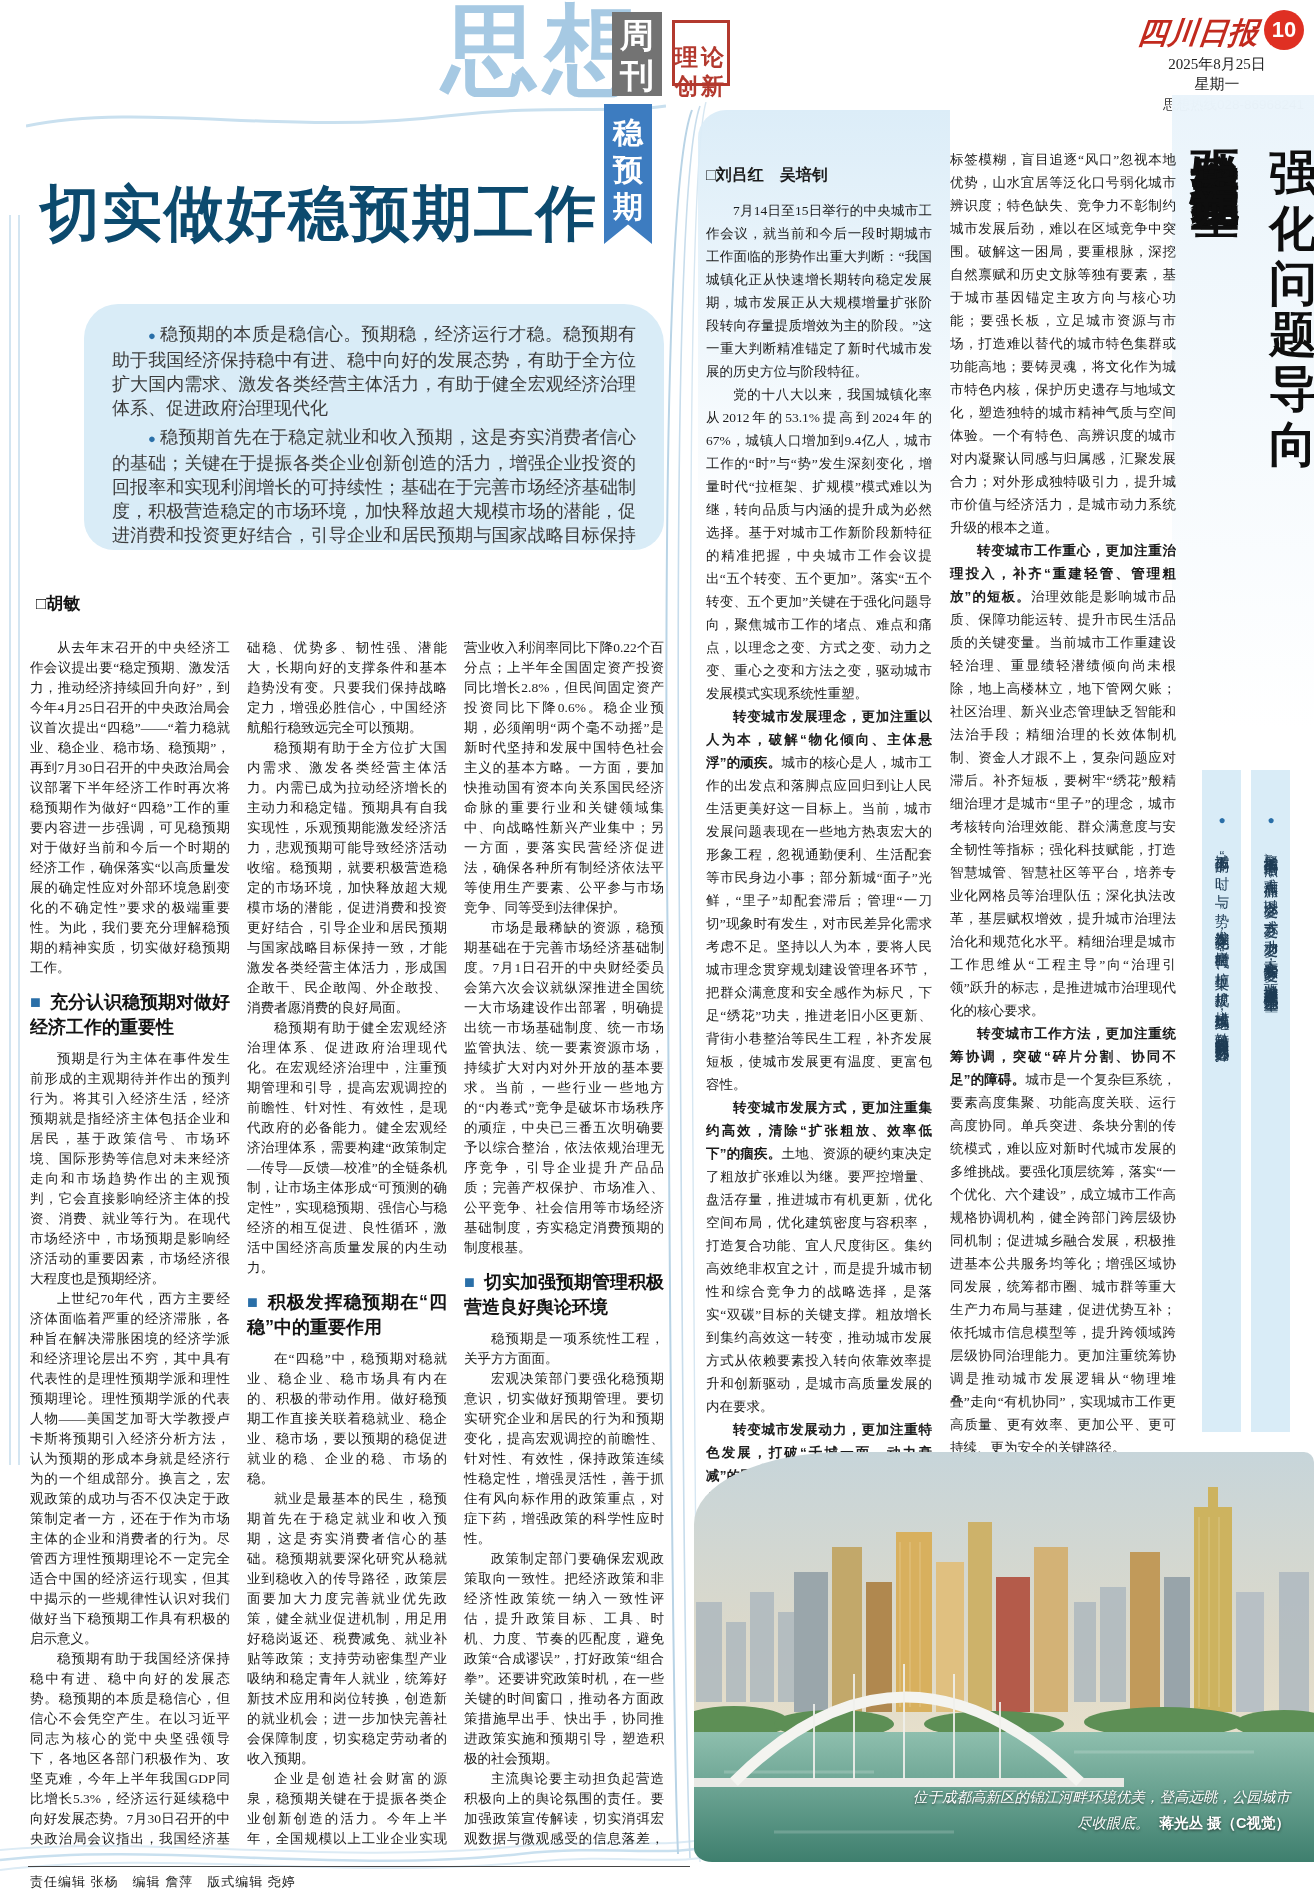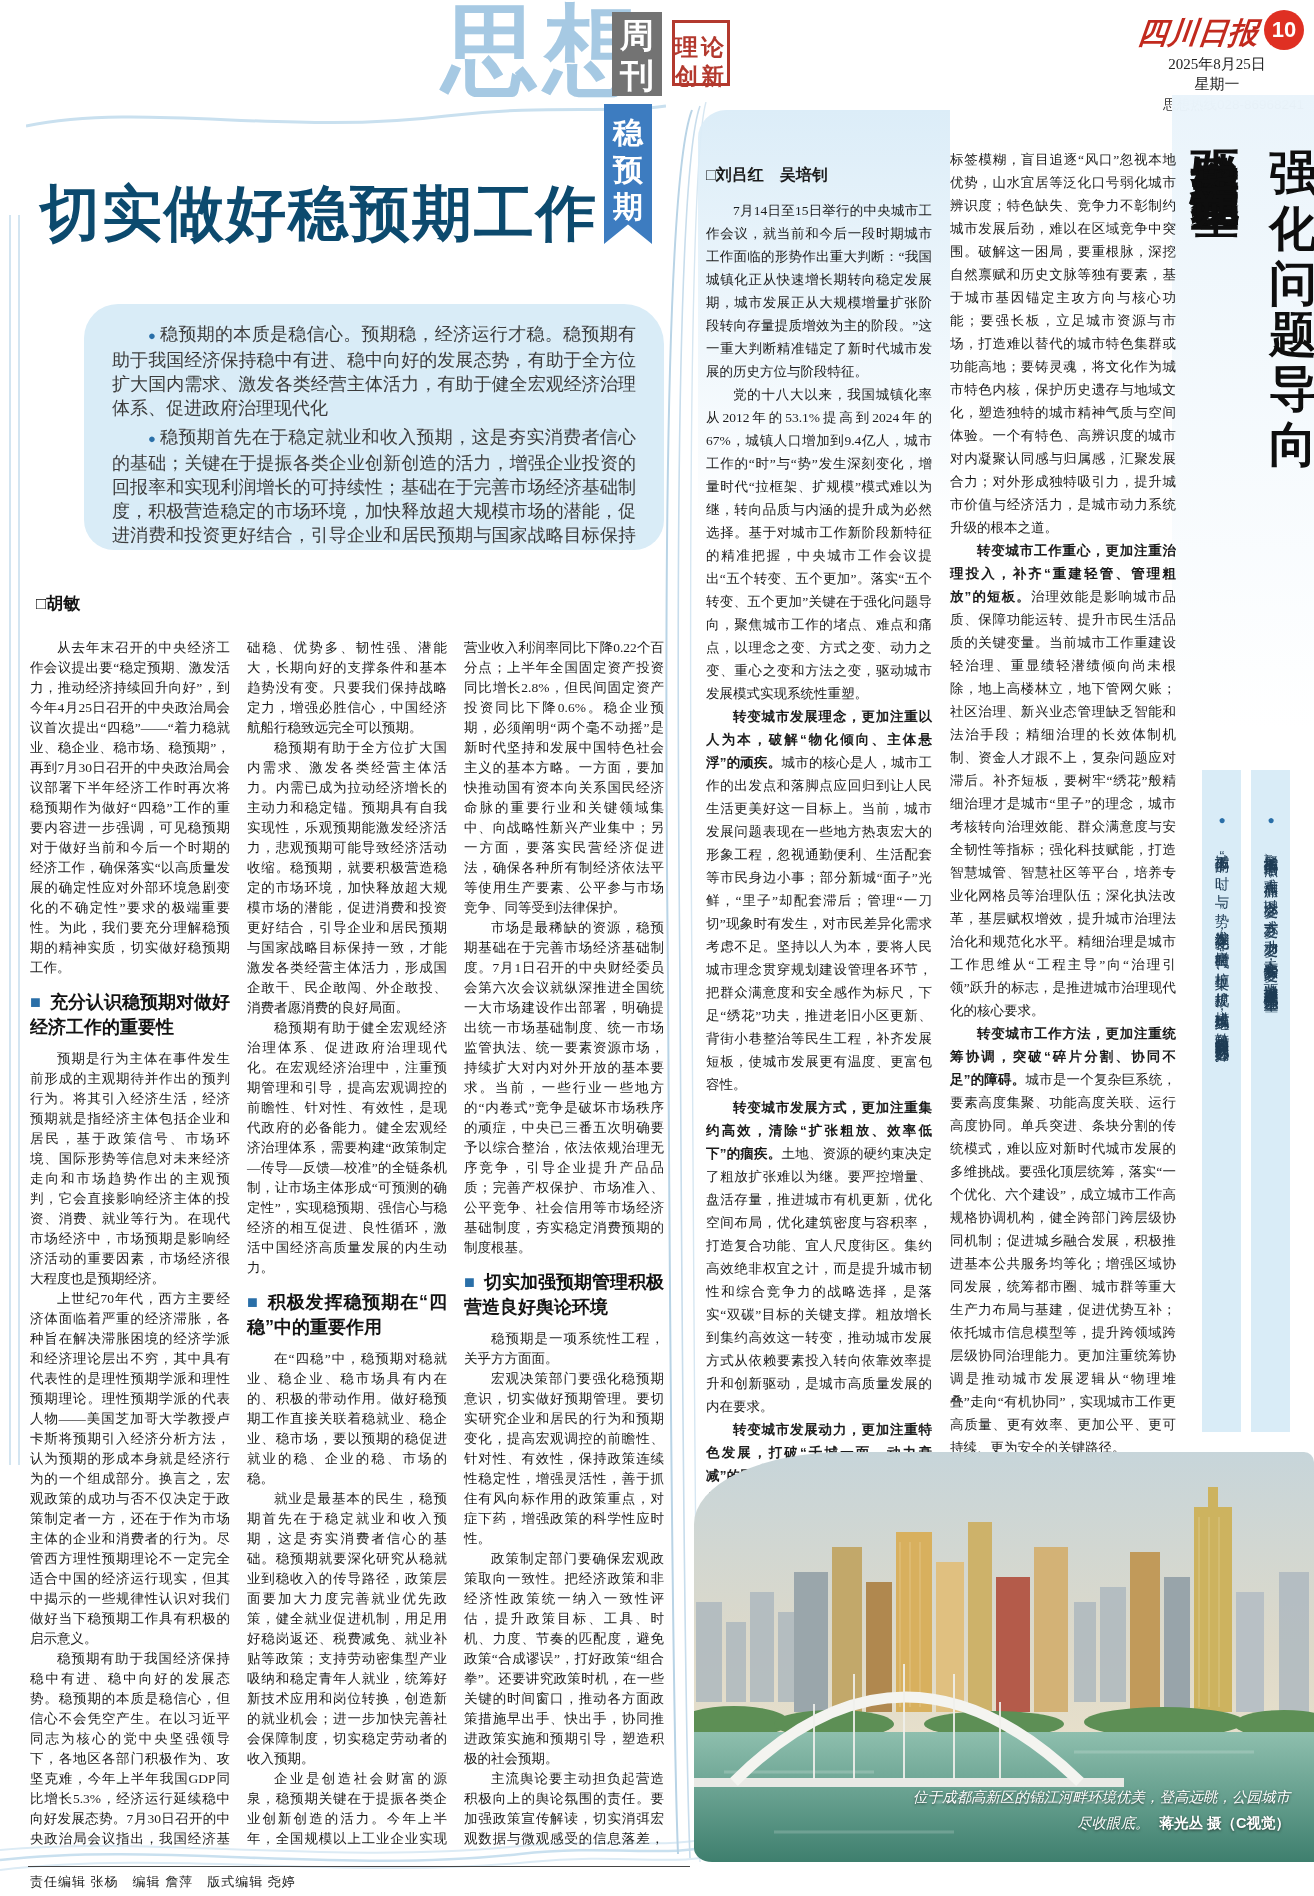--- a/index.html
+++ b/index.html
@@ -6,21 +6,21 @@
   .page{position:relative;width:1314px;height:1896px;margin:0 auto;background:#fff;overflow:hidden;
         font-family:"Liberation Serif","DejaVu Serif",serif;color:#1b1b1b;}
 
   
   .masthead-main{position:absolute;left:398px;top:0px;font-size:96px;line-height:1.05;font-weight:900;
       color:#a6c9e3;letter-spacing:6px;font-family:"Liberation Sans",sans-serif;margin-left:44px;}
   .masthead-sub{position:absolute;left:612px;top:12px;width:50px;height:84px;background:#737373;color:#fff;
       font:700 34px/40px "Liberation Sans",sans-serif;text-align:center;word-break:break-all;padding-top:3px;box-sizing:border-box;}
   .seal{position:absolute;left:672px;top:20px;width:58px;height:66px;border:3px solid #b3392e;color:#b3392e;
       font:700 23px/29px "Liberation Serif",serif;text-align:center;word-break:break-all;letter-spacing:3px;
-      padding-top:10px;box-sizing:border-box;background:#fff;}
+      padding-top:20px;box-sizing:border-box;background:#fff;}
   .paper-name{position:absolute;left:1128px;top:16px;width:130px;text-align:right;font:900 30px/34px "Liberation Serif",serif;
       font-style:italic;color:#c22a1e;transform:skewX(-6deg);}
   .page-circle{position:absolute;left:1264px;top:10px;width:40px;height:40px;border-radius:50%;background:#df3023;
       color:#fff;font:700 22px/40px "Liberation Sans",sans-serif;text-align:center;}
   .header-meta{position:absolute;left:1130px;top:54px;width:174px;text-align:center;font-size:15px;line-height:20px;color:#222;}
   .header-hotline{position:absolute;left:1100px;top:96px;width:204px;text-align:right;font-size:13.5px;color:#333;
       font-family:"Liberation Sans",sans-serif;}
 
   
   .edge-lines{position:absolute;left:9px;top:215px;width:7px;height:1250px;

